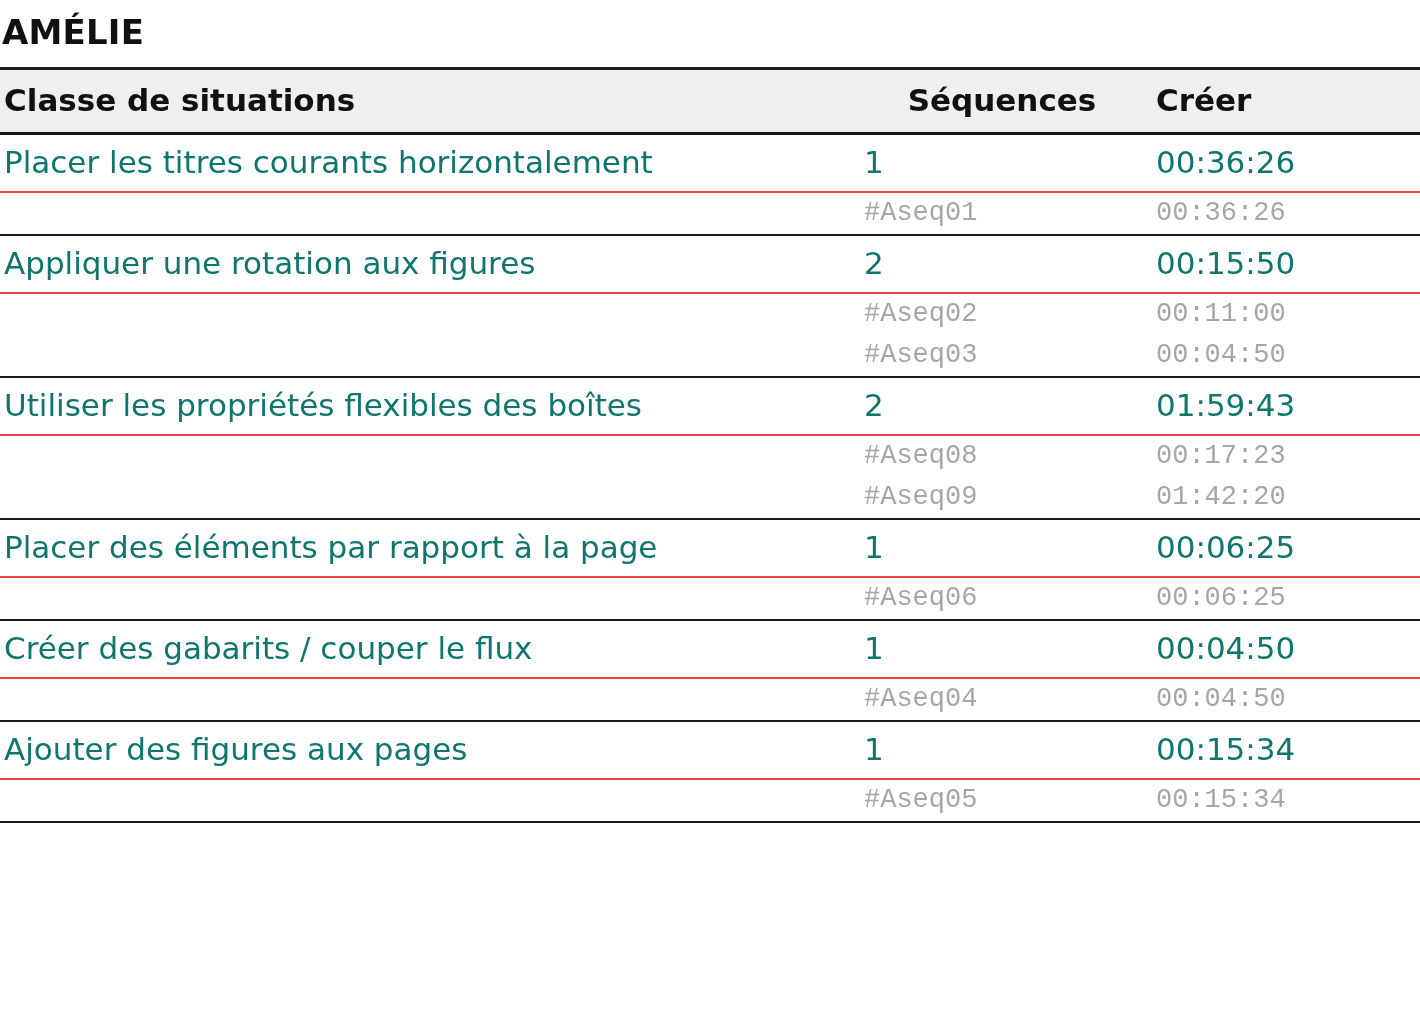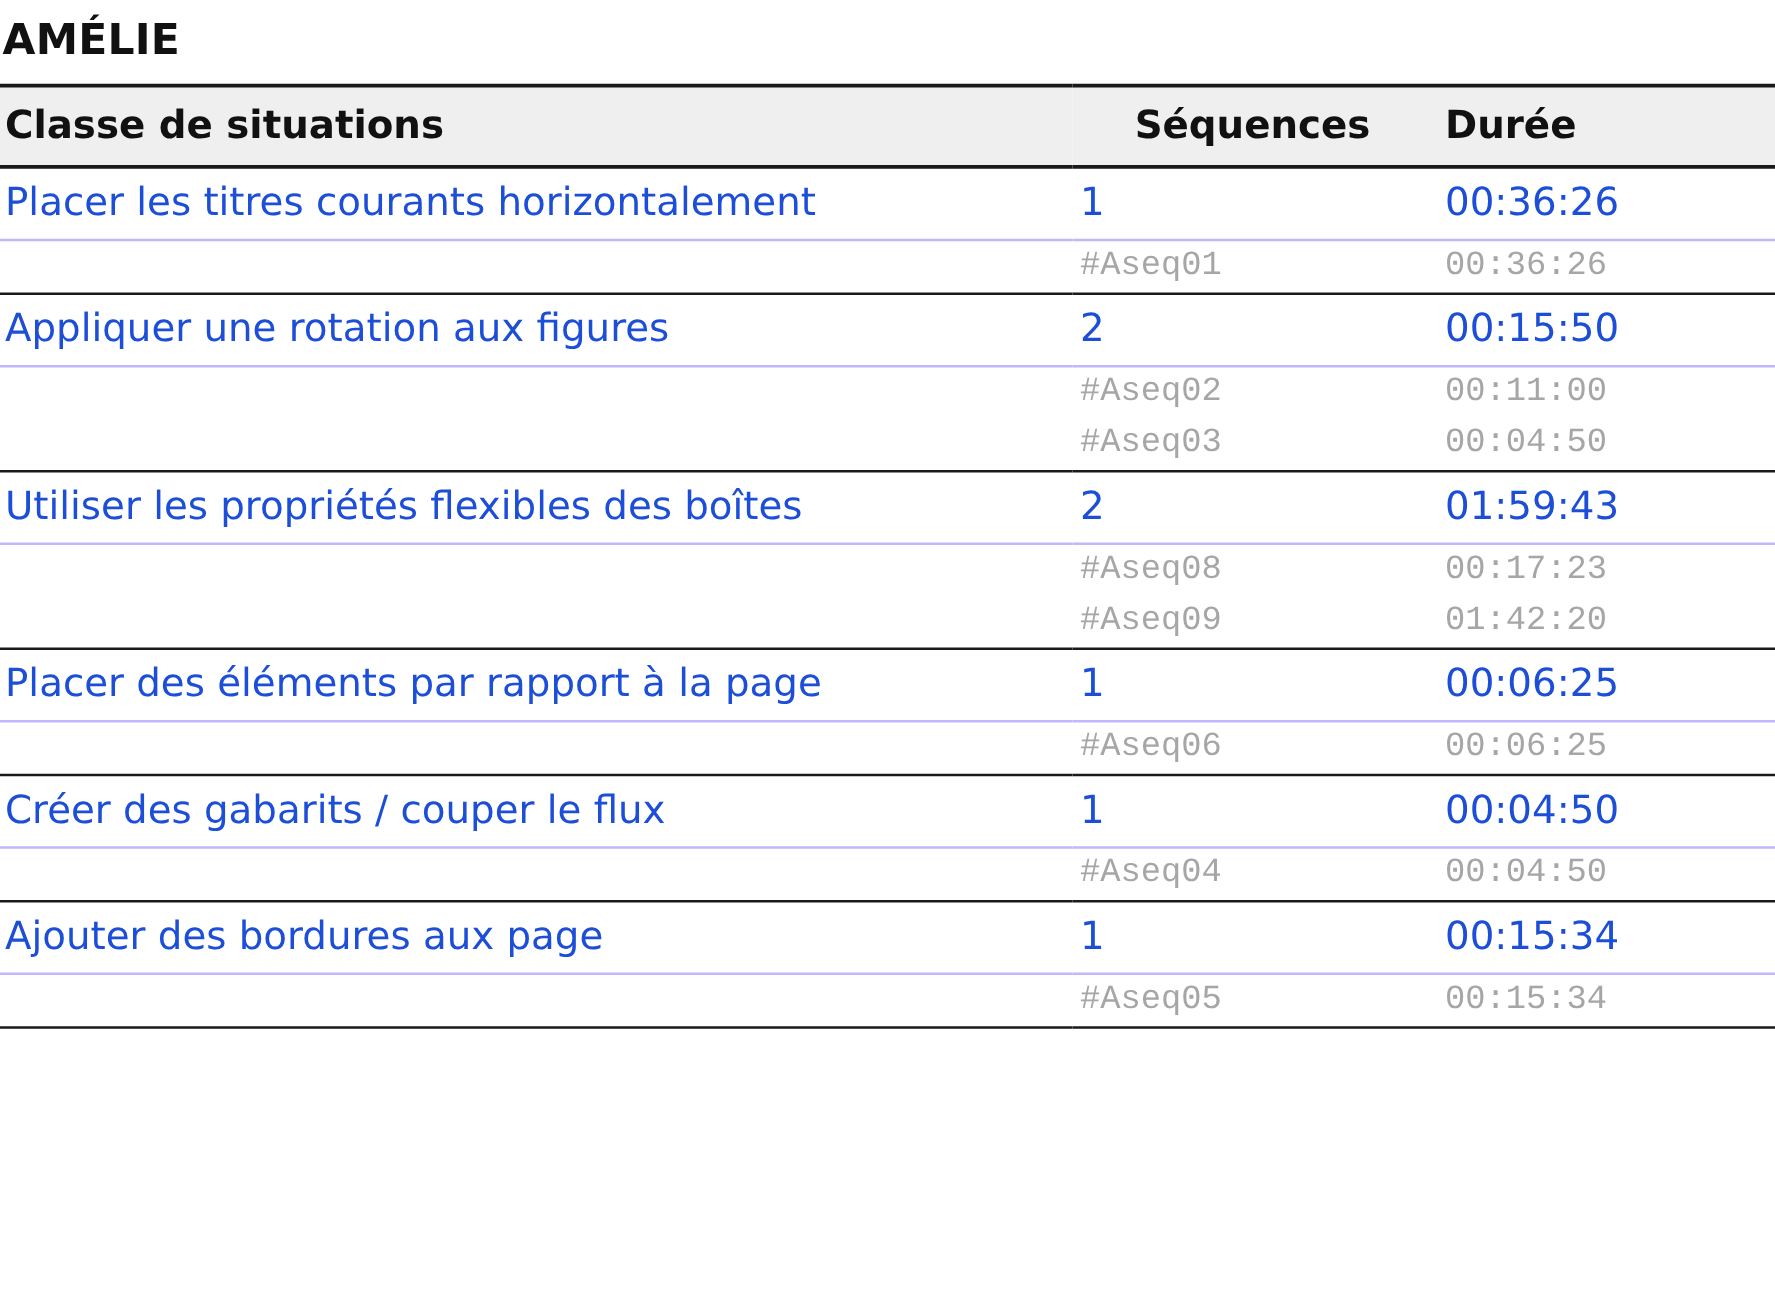--- a/index.html
+++ b/index.html
@@ -44,23 +44,23 @@
     border-bottom: 3px solid #1a1a1a;
     vertical-align: middle;
     white-space: nowrap;
   }
   thead th.h-seq { padding-left: 6px; text-align: center; }
   thead th.h-dur { padding-left: 8px; }
 
   tbody tr.class-row td {
     font-size: 31px;
     font-weight: normal;
-    color: #1d4ed8;
+    color: #0f766e;
     padding: 9px 8px 11px 4px;
-    border-bottom: 2px solid #c4b5fd;
+    border-bottom: 2px solid #ef4444;
     vertical-align: middle;
     white-space: nowrap;
     overflow: hidden;
     text-overflow: ellipsis;
   }
   tbody tr.class-row td.cell-seq { padding-left: 6px; }
   tbody tr.class-row td.cell-dur { padding-left: 8px; }
 
   tbody tr.seq-row td {
     font-size: 27px;
@@ -88,21 +88,21 @@
   <table class="data-table">
     <colgroup>
       <col class="c-name">
       <col class="c-seq">
       <col class="c-dur">
     </colgroup>
     <thead>
       <tr>
         <th class="h-name">Classe de situations</th>
         <th class="h-seq">Séquences</th>
-        <th class="h-dur">Durée</th>
+        <th class="h-dur">Créer</th>
       </tr>
     </thead>
     <tbody id="table-body">
         <tr class="class-row">
           <td class="cell-name">Placer les titres courants horizontalement</td>
           <td class="cell-seq">1</td>
           <td class="cell-dur">00:36:26</td>
         </tr>
         <tr class="seq-row last-of-group">
           <td class="cell-name">&nbsp;</td>
@@ -153,21 +153,21 @@
           <td class="cell-name">Créer des gabarits / couper le flux</td>
           <td class="cell-seq">1</td>
           <td class="cell-dur">00:04:50</td>
         </tr>
         <tr class="seq-row last-of-group">
           <td class="cell-name">&nbsp;</td>
           <td class="cell-seq">#Aseq04</td>
           <td class="cell-dur">00:04:50</td>
         </tr>
         <tr class="class-row">
-          <td class="cell-name">Ajouter des bordures aux page</td>
+          <td class="cell-name">Ajouter des figures aux pages</td>
           <td class="cell-seq">1</td>
           <td class="cell-dur">00:15:34</td>
         </tr>
         <tr class="seq-row last-of-group">
           <td class="cell-name">&nbsp;</td>
           <td class="cell-seq">#Aseq05</td>
           <td class="cell-dur">00:15:34</td>
         </tr>
       </tbody>
   </table>

